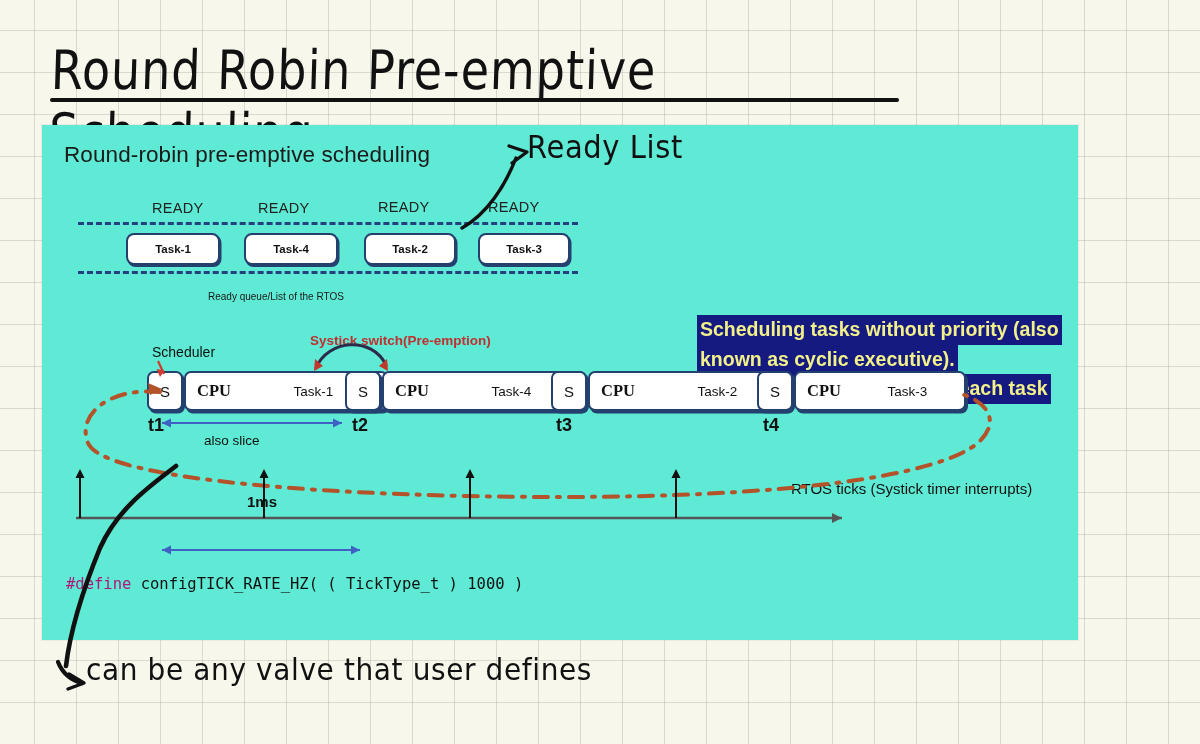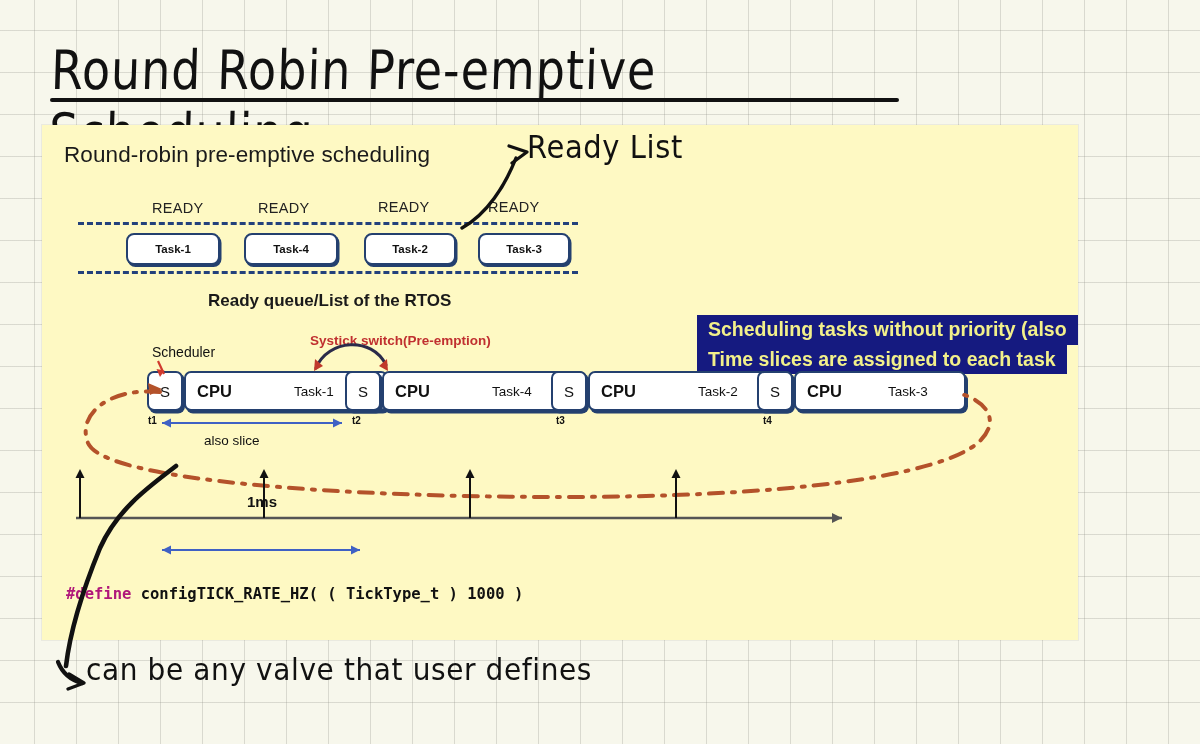--- a/index.html
+++ b/index.html
@@ -29,21 +29,21 @@
     transform-origin:left top;
   }
   #title-underline{
     position:absolute;left:50px;top:98px;width:849px;height:4px;
     background:#111;border-radius:2px;
   }
 
   
   #slide-card{
     position:absolute;left:42px;top:125px;width:1036px;height:515px;
-    background:#fef9c3;
+    background:#5eead4;
     box-shadow:0 0 0 1px rgba(0,0,0,.05);
   }
 
   #slide-heading{
     position:absolute;left:22px;top:17px;
     font-size:22.5px;color:#1a1a1a;letter-spacing:.1px;
   }
 
   
   .ready-label{
@@ -55,59 +55,59 @@
   }
   .task-box{
     position:absolute;height:28px;
     border:2.6px solid #24406f;border-radius:8px;background:#fff;
     display:flex;align-items:center;justify-content:center;
     font-size:11.5px;color:#111;font-weight:600;
     box-shadow:1.5px 2px 0 0 #24406f;
   }
   #ready-caption{
     position:absolute;left:166px;top:166px;
-    font-size:17px;color:#1a1a1a;font-weight:700;
+    font-size:10px;color:#1a1a1a;font-weight:400;
   }
 
   
   #callout{
     position:absolute;left:655px;top:190px;width:404px;
     padding:0;
   }
   #callout .cl{
     display:block;background:#151a80;color:#f2f08a;
     font-size:19.5px;line-height:29.5px;font-weight:600;
-    white-space:pre;width:max-content;padding:0 11px;
+    white-space:pre;width:max-content;padding:0 3px;
   }
 
   
   #timeline{position:absolute;left:0;top:0;width:1036px;height:515px;border-radius:18px;}
   .blk{
     position:absolute;top:246px;height:36px;
     border:2.6px solid #24406f;border-radius:7px;background:#fff;
     box-shadow:2px 2.5px 0 0 #24406f;
     display:flex;align-items:center;
   }
   .blk.s{justify-content:center;font-size:15px;color:#111;font-weight:500;}
-  .blk .cpu{font-size:16.5px;font-weight:700;color:#111;margin-left:11px;}
+  .blk .cpu{font-size:16.5px;font-weight:700;color:#111;margin-left:11px;font-family:Liberation Serif, serif;}
   .blk .tsk{font-size:13.5px;color:#111;font-weight:500;margin-left:auto;margin-right:auto;padding-left:10px;}
 
-  .tlabel{position:absolute;font-size:10px;color:#111;font-weight:600;}
+  .tlabel{position:absolute;font-size:18px;color:#111;font-weight:600;}
 
   #sched-label{position:absolute;left:110px;top:219px;font-size:14px;color:#111;}
   #ctx-label{position:absolute;left:268px;top:208px;font-size:13.5px;color:#c03030;font-weight:600;}
   #timeslice-label{position:absolute;left:162px;top:308px;font-size:13.5px;color:#111;}
   #ms-label{position:absolute;left:177px;top:368px;font-size:15px;color:#111;font-weight:600;margin-left:28px;}
   #rtos-label{position:absolute;left:749px;top:355px;font-size:15px;color:#111;}
 
   
   #code-line{
     position:absolute;left:24px;top:450px;
     font-family:"DejaVu Sans Mono", monospace;
-    font-size:15.5px;font-weight:700;color:#111;white-space:pre;margin-top:10px;
+    font-size:15.5px;font-weight:400;color:#111;white-space:pre;
   }
   #code-line .kw{color:#b0177a;}
 
   
   #ann-ready{
     position:absolute;left:527px;top:128px;
     font-size:29px;letter-spacing:.6px;
     transform:scaleY(1.12);transform-origin:left top;
   }
   #ann-bottom{
@@ -138,20 +138,21 @@
 
   <div class="task-box" style="left:84px;top:108px;width:90px;">Task-1</div>
   <div class="task-box" style="left:202px;top:108px;width:90px;">Task-4</div>
   <div class="task-box" style="left:322px;top:108px;width:88px;">Task-2</div>
   <div class="task-box" style="left:436px;top:108px;width:88px;">Task-3</div>
 
   <div id="ready-caption">Ready queue/List of the RTOS</div>
 
   <div id="callout">
     <span class="cl">Scheduling tasks without priority (also</span>
+    <span class="cl">known as cyclic executive).</span>
     <span class="cl">Time slices are assigned to each task</span>
   </div>
 
   <div id="timeline">
 
     <div id="sched-label">Scheduler</div>
     <div id="ctx-label">Systick switch(Pre-emption)</div>
 
     <div class="blk s" style="left:105px;width:32px;">S</div>
     <div class="blk" style="left:142px;width:200px;">
@@ -178,20 +179,21 @@
     </div>
 
     <div class="tlabel" style="left:106px;top:290px;">t1</div>
     <div class="tlabel" style="left:310px;top:290px;">t2</div>
     <div class="tlabel" style="left:514px;top:290px;">t3</div>
     <div class="tlabel" style="left:721px;top:290px;text-align:right;">t4</div>
 
     <div id="timeslice-label">also slice</div>
 
     <div id="ms-label">1ms</div>
+    <div id="rtos-label">RTOS ticks (Systick timer interrupts)</div>
 
     <svg width="1036" height="515" viewBox="0 0 1036 515">
 
       <g>
         <path d="M116 236 L122 249" stroke="#d03a2e" stroke-width="2.2" fill="none"></path>
         <path d="M118 252 l-3.5 -8 l8 1.6 z" fill="#d03a2e"></path>
       </g>
 
       <g>
         <path d="M274 243 C 286 214, 330 211, 344 240" stroke="#2b2b4a" stroke-width="3" fill="none" stroke-linecap="round"></path>

